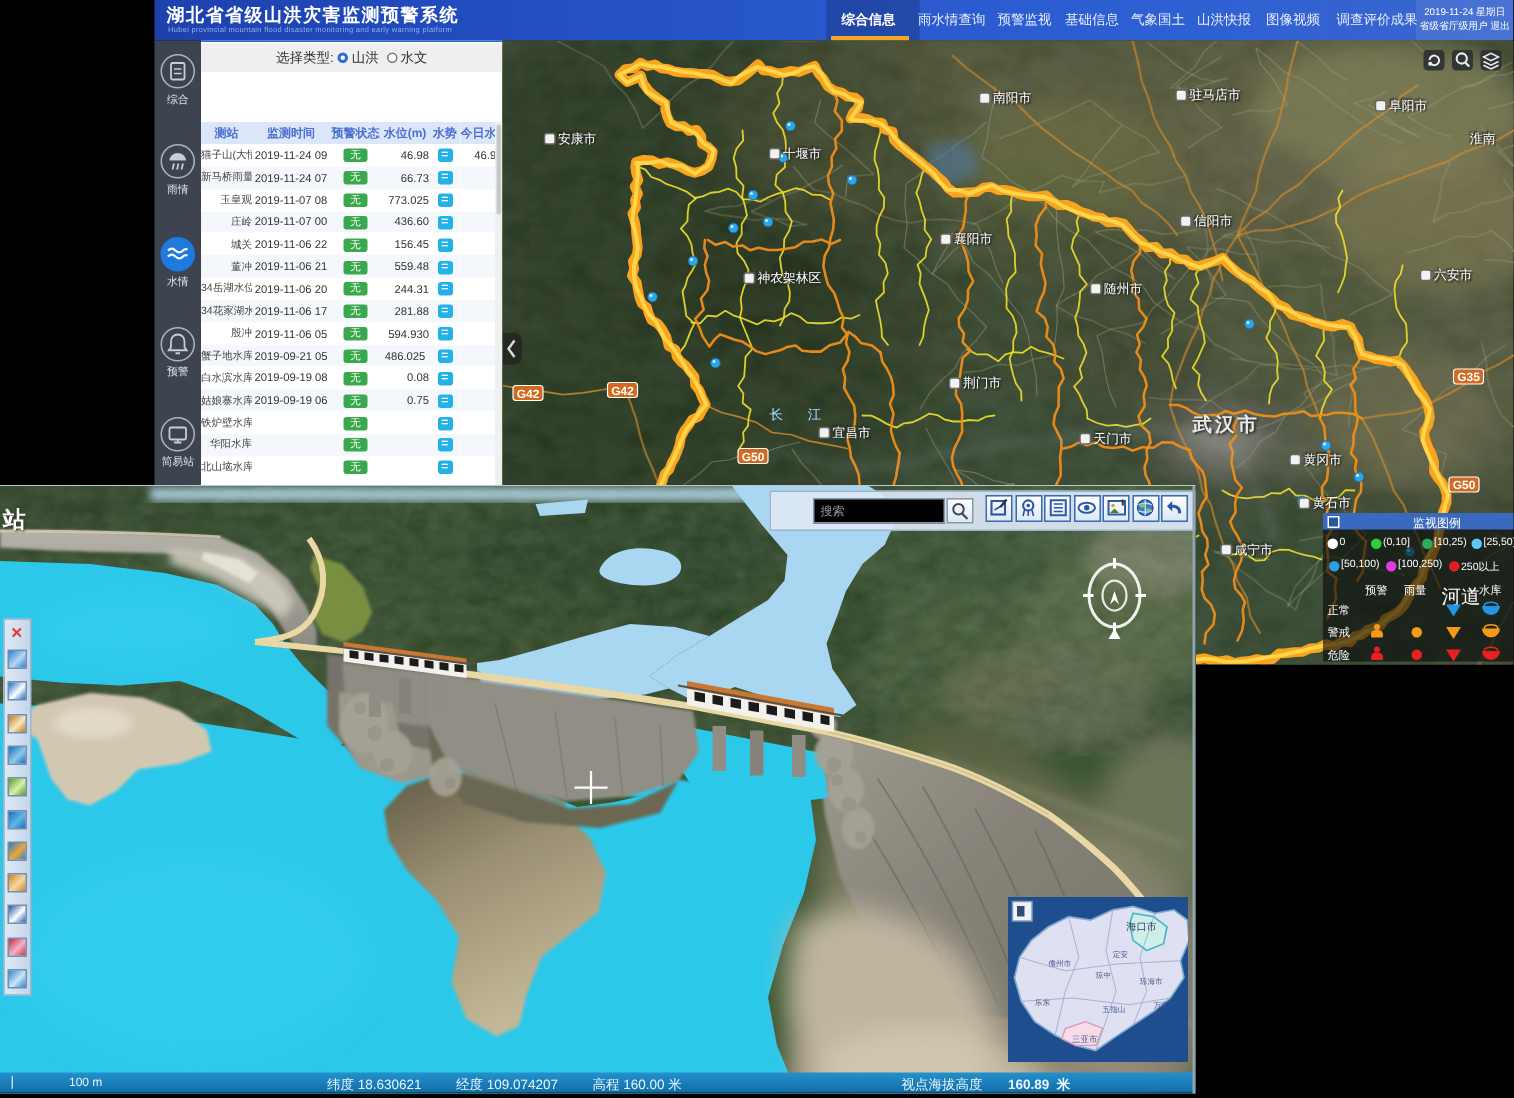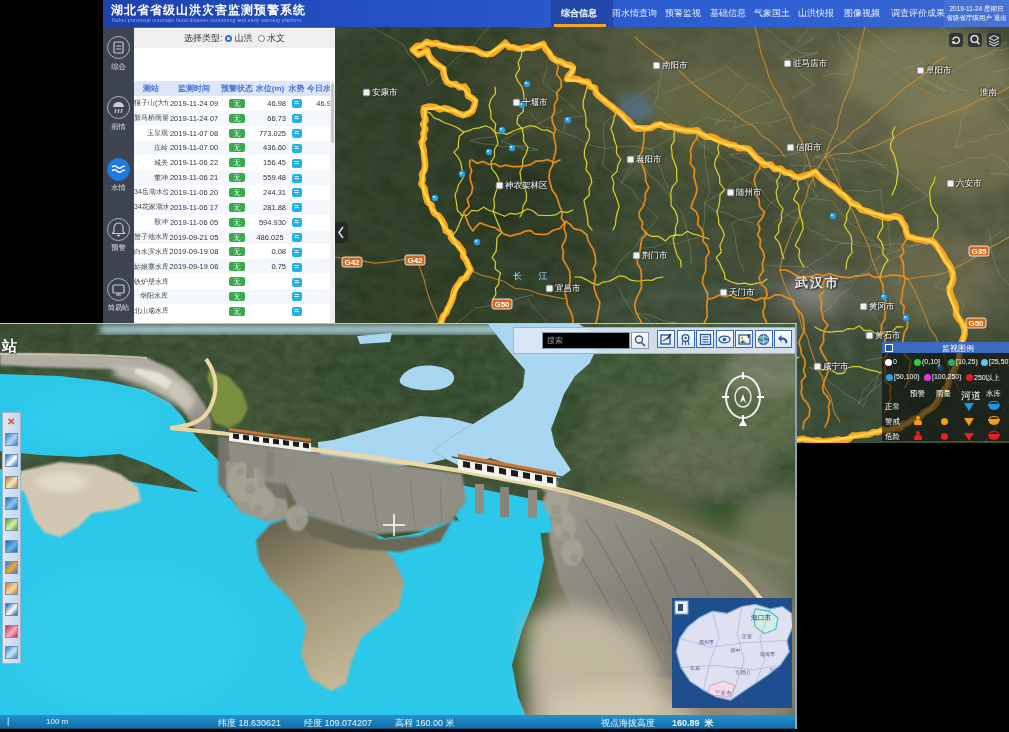--- a/index.html
+++ b/index.html
@@ -825,21 +825,21 @@
         <div style="position:absolute;left:4px;top:21px;width:7px;height:7px;border-radius:50%;background:#2e9fe0;"></div>
         <div style="position:absolute;left:12px;top:20px;font-size:7px;color:#fff;">[50,100)</div>
         <div style="position:absolute;left:42px;top:21px;width:7px;height:7px;border-radius:50%;background:#e03ae0;"></div>
         <div style="position:absolute;left:50px;top:20px;font-size:7px;color:#fff;">[100,250)</div>
         <div style="position:absolute;left:84px;top:21px;width:7px;height:7px;border-radius:50%;background:#e02020;"></div>
         <div style="position:absolute;left:92px;top:20px;font-size:7px;color:#fff;">250以上</div>
       </div>
     <div id="lgtab" class="abs" style="left:0;top:41px;width:127px;height:58px;">
         <div style="position:absolute;left:28px;top:6px;font-size:7.5px;color:#fff;">预警</div>
         <div style="position:absolute;left:54px;top:6px;font-size:7.5px;color:#fff;">雨量</div>
-        <div style="position:absolute;left:79px;top:6px;font-size:10px;color:#fff;">河道</div>
+        <div style="position:absolute;left:79px;top:6px;font-size:13px;color:#fff;">河道</div>
         <div style="position:absolute;left:104px;top:6px;font-size:7.5px;color:#fff;">水库</div>
         <div style="position:absolute;left:3px;top:19px;font-size:7.5px;color:#fff;">正常</div>
         <div style="position:absolute;left:3px;top:34px;font-size:7.5px;color:#fff;">警戒</div>
         <div style="position:absolute;left:3px;top:49px;font-size:7.5px;color:#fff;">危险</div>
         <div style="position:absolute;left:82px;top:20px;width:0;height:0;border-left:5px solid transparent;border-right:5px solid transparent;border-top:8px solid #2196e8;"></div>
         <div style="position:absolute;left:106px;top:18px;width:12px;height:9px;">
           <div style="position:absolute;left:0;top:3px;width:12px;height:6px;border-radius:0 0 6px 6px;background:#2196e8;"></div>
           <div style="position:absolute;left:1px;top:0;width:10px;height:5px;border-radius:50%;border:1.5px solid #2196e8;box-sizing:border-box;"></div>
         </div>
         <div style="position:absolute;left:32px;top:33px;width:8px;height:10px;">

